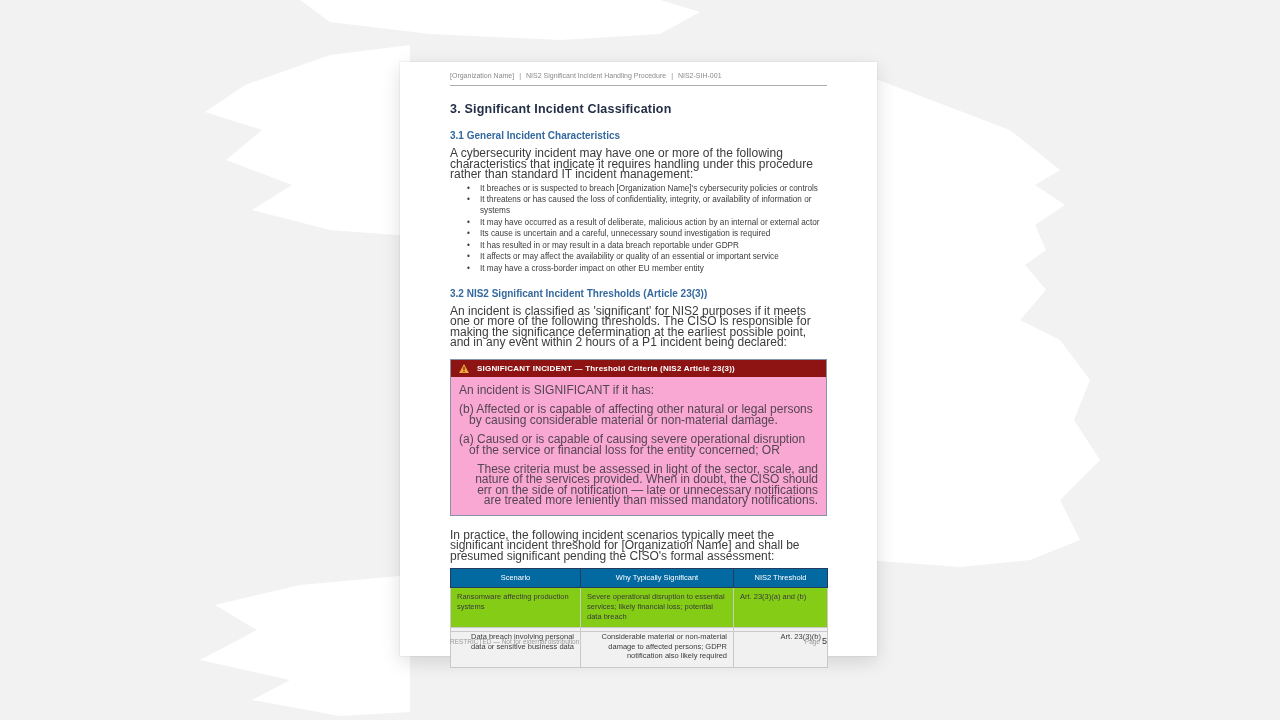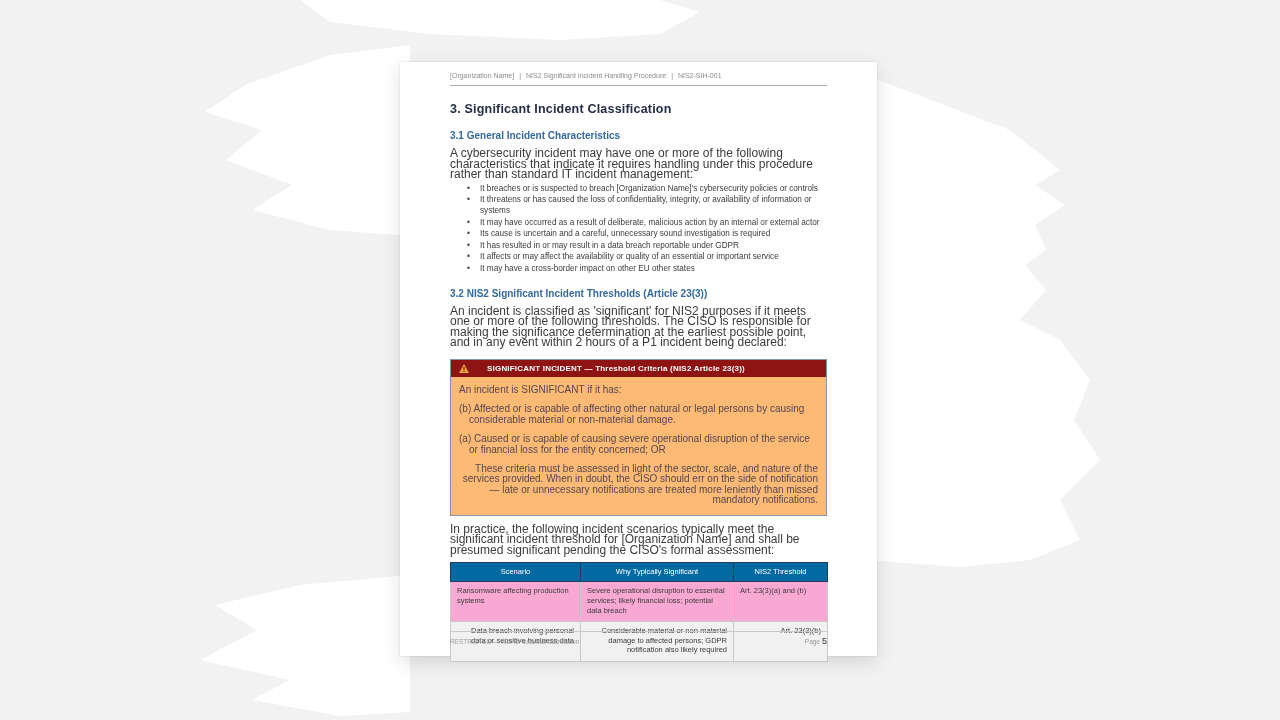--- a/index.html
+++ b/index.html
@@ -40,45 +40,45 @@
   .char-list { list-style:none; margin:4px 0 0 0; padding:0 0 0 17px; }
   .char-item {
     position:relative; padding-left:13px; margin:0 0 1px 0;
     font-size:8.2px; line-height:10.6px; color:#3b3b3b;
   }
   .char-item .bullet-dot { position:absolute; left:0; top:0; color:#3b3b3b; }
 
   .callout { margin-top:11px; border:1px solid #8694ab; }
   .callout-banner {
     background:#8e1414; color:#ffffff;
-    display:flex; align-items:center; gap:18px;
+    display:flex; align-items:center; gap:8px;
     padding:4px 8px; font-size:8px; line-height:9px;
     font-weight:bold; letter-spacing:0.2px;
   }
   .warning-icon { display:inline-flex; flex:0 0 auto; }
   .callout-body {
-    background:#fdba74; padding:8px 8px 9px 8px;
-    color:#544653; font-size:10px; line-height:10.4px;
+    background:#f9a8d4; padding:8px 8px 9px 8px;
+    color:#544653; font-size:12px; line-height:10.4px;
   }
   .callout-body p { margin:0 0 9px 0; }
   .callout-body p.hang { padding-left:10px; text-indent:-10px; }
   .callout-body p:last-child { margin-bottom:0;text-align:right; }
 
   .scenario-table {
     width:100%; margin-top:7px; border-collapse:collapse;
     font-size:7.5px; table-layout:fixed;
   }
   .scenario-table th {
     background:#0369a1; color:#ffffff; font-weight:normal; text-align:center;
     padding:4px 6px 5px 6px; border:1px solid #243a5e; line-height:9px;
   }
   .scenario-table td {
     border:1px solid #c9c9c9; padding:4px 6px 6px 6px;
     vertical-align:top; line-height:9.6px; color:#3b3b3b;
-    background:#f9a8d4;
+    background:#84cc16;
   }
   .scenario-table tr.alt td { background:#f1f1f1;text-align:right; }
 
   .doc-footer {
     position:absolute; left:50px; right:50px; bottom:10px;
     border-top:1px solid #c9c9c9; padding-top:4px;
     display:flex; justify-content:space-between; align-items:baseline;
     font-size:6.5px; color:#9a9a9a;
   }
   .page-num { font-size:9px; color:#333333; margin-left:2px; }
@@ -110,21 +110,21 @@
     <h2 class="section-heading">3.1 General Incident Characteristics</h2>
     <p class="body-text">A cybersecurity incident may have one or more of the following characteristics that indicate it requires handling under this procedure rather than standard IT incident management:</p>
 
     <ul class="char-list">
       <li class="char-item"><span class="bullet-dot">•</span><span>It breaches or is suspected to breach [Organization Name]'s cybersecurity policies or controls</span></li>
       <li class="char-item"><span class="bullet-dot">•</span><span>It threatens or has caused the loss of confidentiality, integrity, or availability of information or systems</span></li>
       <li class="char-item"><span class="bullet-dot">•</span><span>It may have occurred as a result of deliberate, malicious action by an internal or external actor</span></li>
       <li class="char-item"><span class="bullet-dot">•</span><span>Its cause is uncertain and a careful, unnecessary sound investigation is required</span></li>
       <li class="char-item"><span class="bullet-dot">•</span><span>It has resulted in or may result in a data breach reportable under GDPR</span></li>
       <li class="char-item"><span class="bullet-dot">•</span><span>It affects or may affect the availability or quality of an essential or important service</span></li>
-      <li class="char-item"><span class="bullet-dot">•</span><span>It may have a cross-border impact on other EU other states</span></li>
+      <li class="char-item"><span class="bullet-dot">•</span><span>It may have a cross-border impact on other EU member entity</span></li>
     </ul>
 
     <h2 class="section-heading">3.2 NIS2 Significant Incident Thresholds (Article 23(3))</h2>
     <p class="body-text">An incident is classified as 'significant' for NIS2 purposes if it meets one or more of the following thresholds. The CISO is responsible for making the significance determination at the earliest possible point, and in any event within 2 hours of a P1 incident being declared:</p>
 
     <div class="callout">
       <div class="callout-banner">
         <span class="warning-icon">
           <svg width="10" height="9" viewBox="0 0 12 11">
               <path d="M6 0 L12 11 L0 11 Z" fill="#eda63c"></path>
@@ -135,21 +135,21 @@
         <span>SIGNIFICANT INCIDENT — Threshold Criteria (NIS2 Article 23(3))</span>
       </div>
       <div class="callout-body">
         <p>An incident is SIGNIFICANT if it has:</p>
         <p class="hang">(b) Affected or is capable of affecting other natural or legal persons by causing considerable material or non-material damage.</p>
         <p class="hang">(a) Caused or is capable of causing severe operational disruption of the service or financial loss for the entity concerned; OR</p>
         <p>These criteria must be assessed in light of the sector, scale, and nature of the services provided. When in doubt, the CISO should err on the side of notification — late or unnecessary notifications are treated more leniently than missed mandatory notifications.</p>
       </div>
     </div>
 
-    <p class="body-text" style="margin-top:8px;">In practice, the following incident scenarios typically meet the significant incident threshold for [Organization Name] and shall be presumed significant pending the CISO's formal assessment:</p>
+    <p class="body-text" style="margin-top:14px;">In practice, the following incident scenarios typically meet the significant incident threshold for [Organization Name] and shall be presumed significant pending the CISO's formal assessment:</p>
 
     <table class="scenario-table">
       <colgroup>
           <col style="width:130px">
           <col style="width:153px">
           <col style="width:94px">
         </colgroup>
       <thead>
         <tr>
           <th>Scenario</th>

